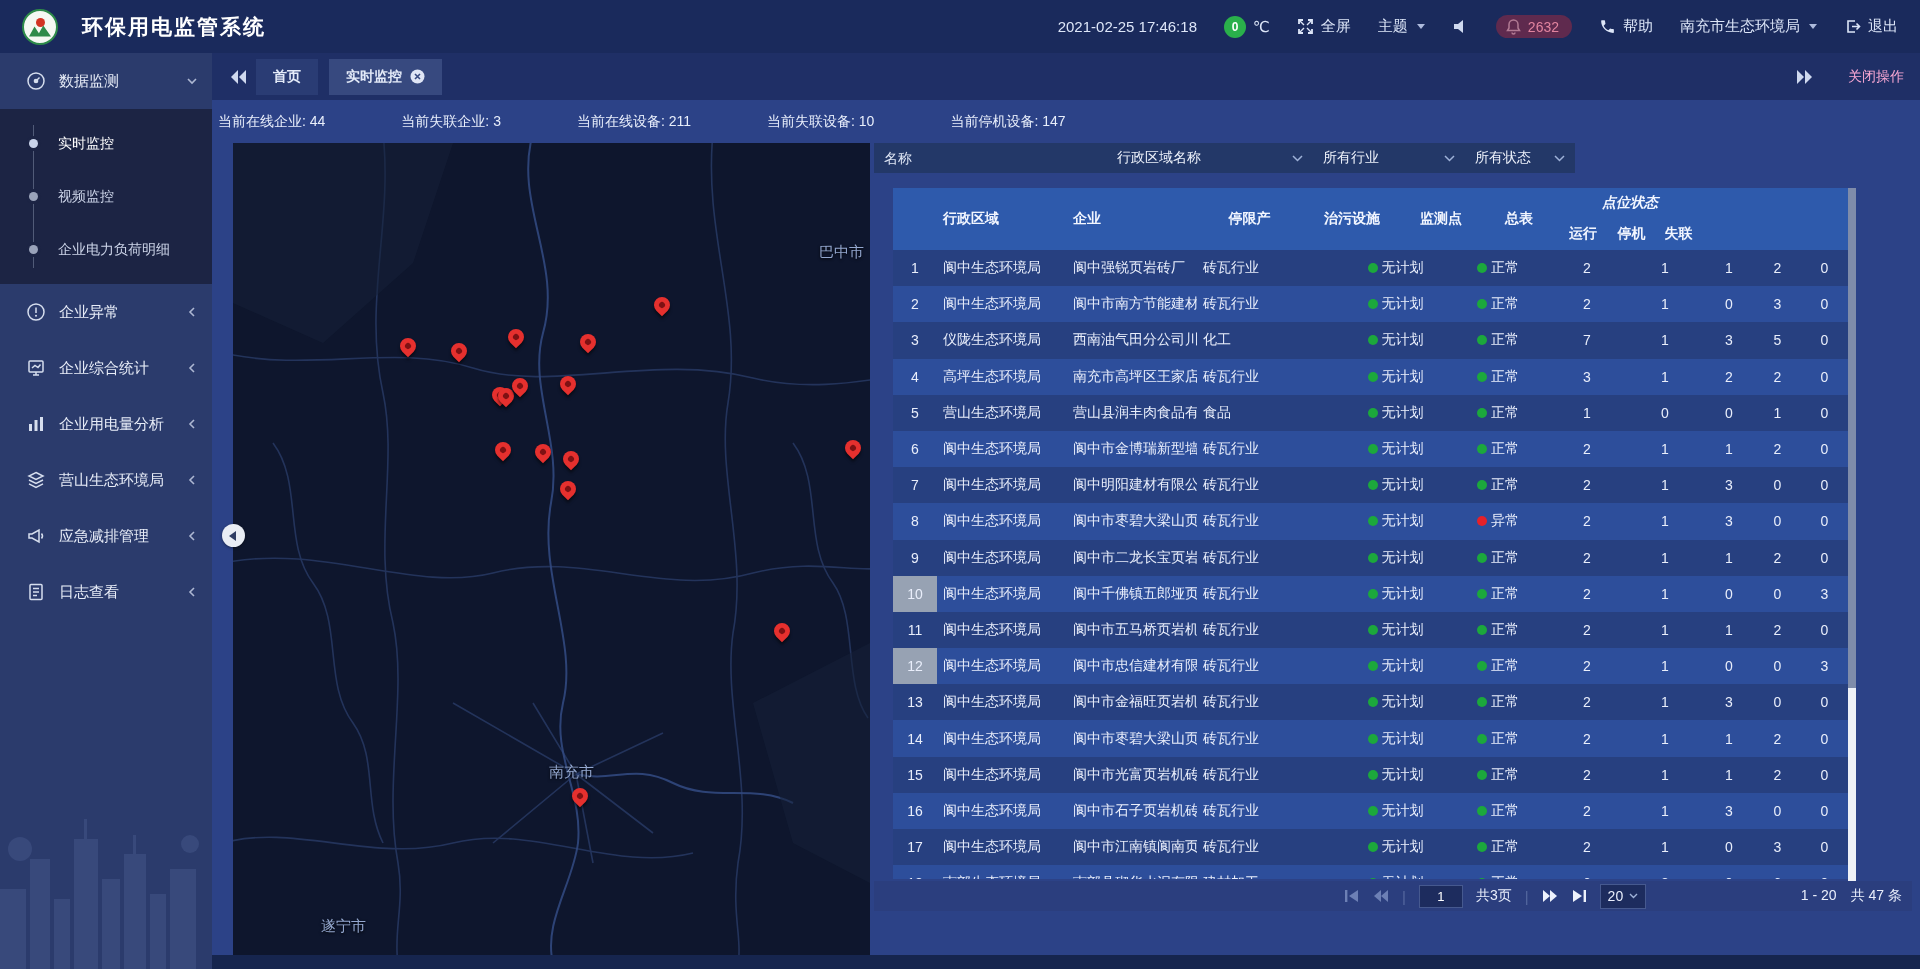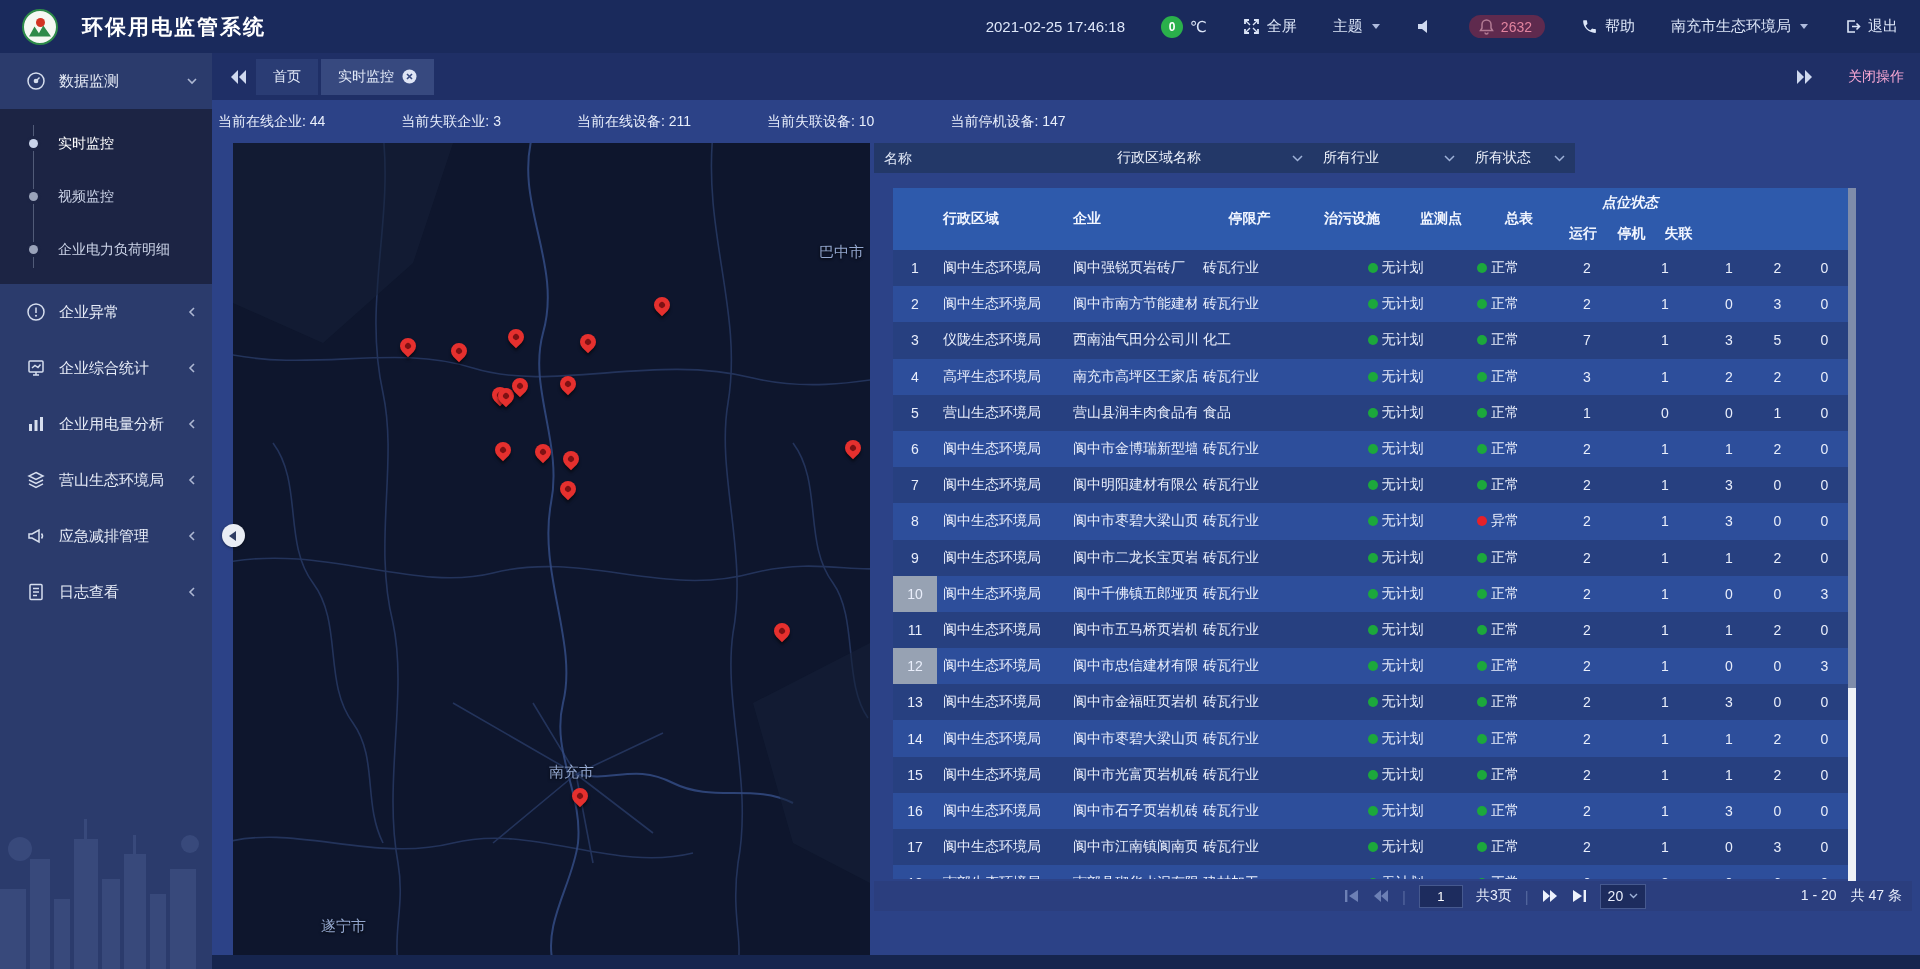--- a/index.html
+++ b/index.html
@@ -13,21 +13,21 @@
   .topbar{position:absolute;left:0;top:0;width:1920px;height:53px;background:#1a2a5c;
     display:flex;align-items:center;justify-content:space-between;box-sizing:border-box;
     padding:0 22px;z-index:30;}
   .brand{display:flex;align-items:center;}
   .logo{width:36px;height:36px;border-radius:50%;background:#f4f8f3;border:2px solid #2e8b4a;
     position:relative;box-sizing:border-box;flex:0 0 auto;}
   .logo i{position:absolute;left:50%;top:7px;width:9px;height:9px;margin-left:-4.5px;border-radius:50%;background:#d23324;}
   .logo b{position:absolute;left:5px;right:5px;bottom:6px;height:11px;background:#2e8b4a;
     clip-path:polygon(0 100%,25% 10%,45% 70%,65% 0,100% 100%);}
   .app-title{color:#ffffff;font-size:21px;font-weight:bold;letter-spacing:2px;margin-left:24px;}
-  .topbar-right{display:flex;align-items:center;gap:36px;color:#dde6f8;font-size:15px;}
+  .topbar-right{display:flex;align-items:center;gap:27px;color:#dde6f8;font-size:15px;}
   .topbar-right .grp{display:flex;align-items:center;gap:7px;cursor:default;}
   .temp-badge{display:inline-flex;width:22px;height:22px;border-radius:50%;background:#2ab04b;color:#fff;
     align-items:center;justify-content:center;font-size:12px;font-weight:bold;}
   .caret{display:inline-block;width:0;height:0;border-left:4px solid transparent;border-right:4px solid transparent;
     border-top:5px solid #aebbdd;margin-left:2px;}
   .notice-pill{display:flex;align-items:center;gap:6px;background:#5f2a4e;border-radius:12px;
     padding:3px 13px 3px 9px;color:#e2849f;font-size:14px;}
   .ticon{width:17px;height:17px;flex:0 0 auto;}
   
   .sidebar{position:absolute;left:0;top:53px;width:212px;bottom:0;background:#2b3b6c;z-index:20;overflow:hidden;}
@@ -40,21 +40,21 @@
   .sub-item .dotb{width:9px;height:9px;border-radius:50%;background:#9aa3ba;margin-right:20px;margin-left:3px;
     box-shadow:0 0 0 3px #1c2444;position:relative;z-index:1;flex:0 0 auto;}
   .sub-item.active{color:#ffffff;}
   .sub-item.active .dotb{background:#c9d3ea;}
   .skyline{position:absolute;left:0;right:0;bottom:0;height:170px;opacity:.8;pointer-events:none;}
   
   .content{position:absolute;left:212px;top:53px;right:0;bottom:0;}
   .tabbar{height:47px;background:#1f2f66;display:flex;align-items:center;padding:0 16px 0 10px;box-sizing:border-box;}
   .tab-arrow{width:18px;height:16px;margin:0 8px;cursor:pointer;flex:0 0 auto;}
   .tab{height:36px;padding:0 17px;background:#2a3c74;color:#e3eaf8;font-size:14px;display:flex;
-    align-items:center;gap:8px;margin-right:3px;cursor:pointer;}
+    align-items:center;gap:8px;margin-right:11px;cursor:pointer;font-weight:bold;}
   .tab.active{background:#37497f;}
   .tab .closeic{width:15px;height:15px;opacity:.95;}
   .tabbar-right{margin-left:auto;display:flex;align-items:center;gap:26px;color:#f9a8d4;font-size:14px;}
   .statsbar{height:43px;background:#2c4287;display:flex;align-items:center;gap:76px;padding-left:6px;
     color:#e8eefb;font-size:14px;}
   .workspace{position:relative;height:812px;}
   .bottomstrip{height:14px;background:#16254e;}
   
   .map{position:absolute;left:21px;top:0;width:637px;height:812px;background:#0e162d;overflow:hidden;}
   .map svg.roads{position:absolute;left:0;top:0;}

